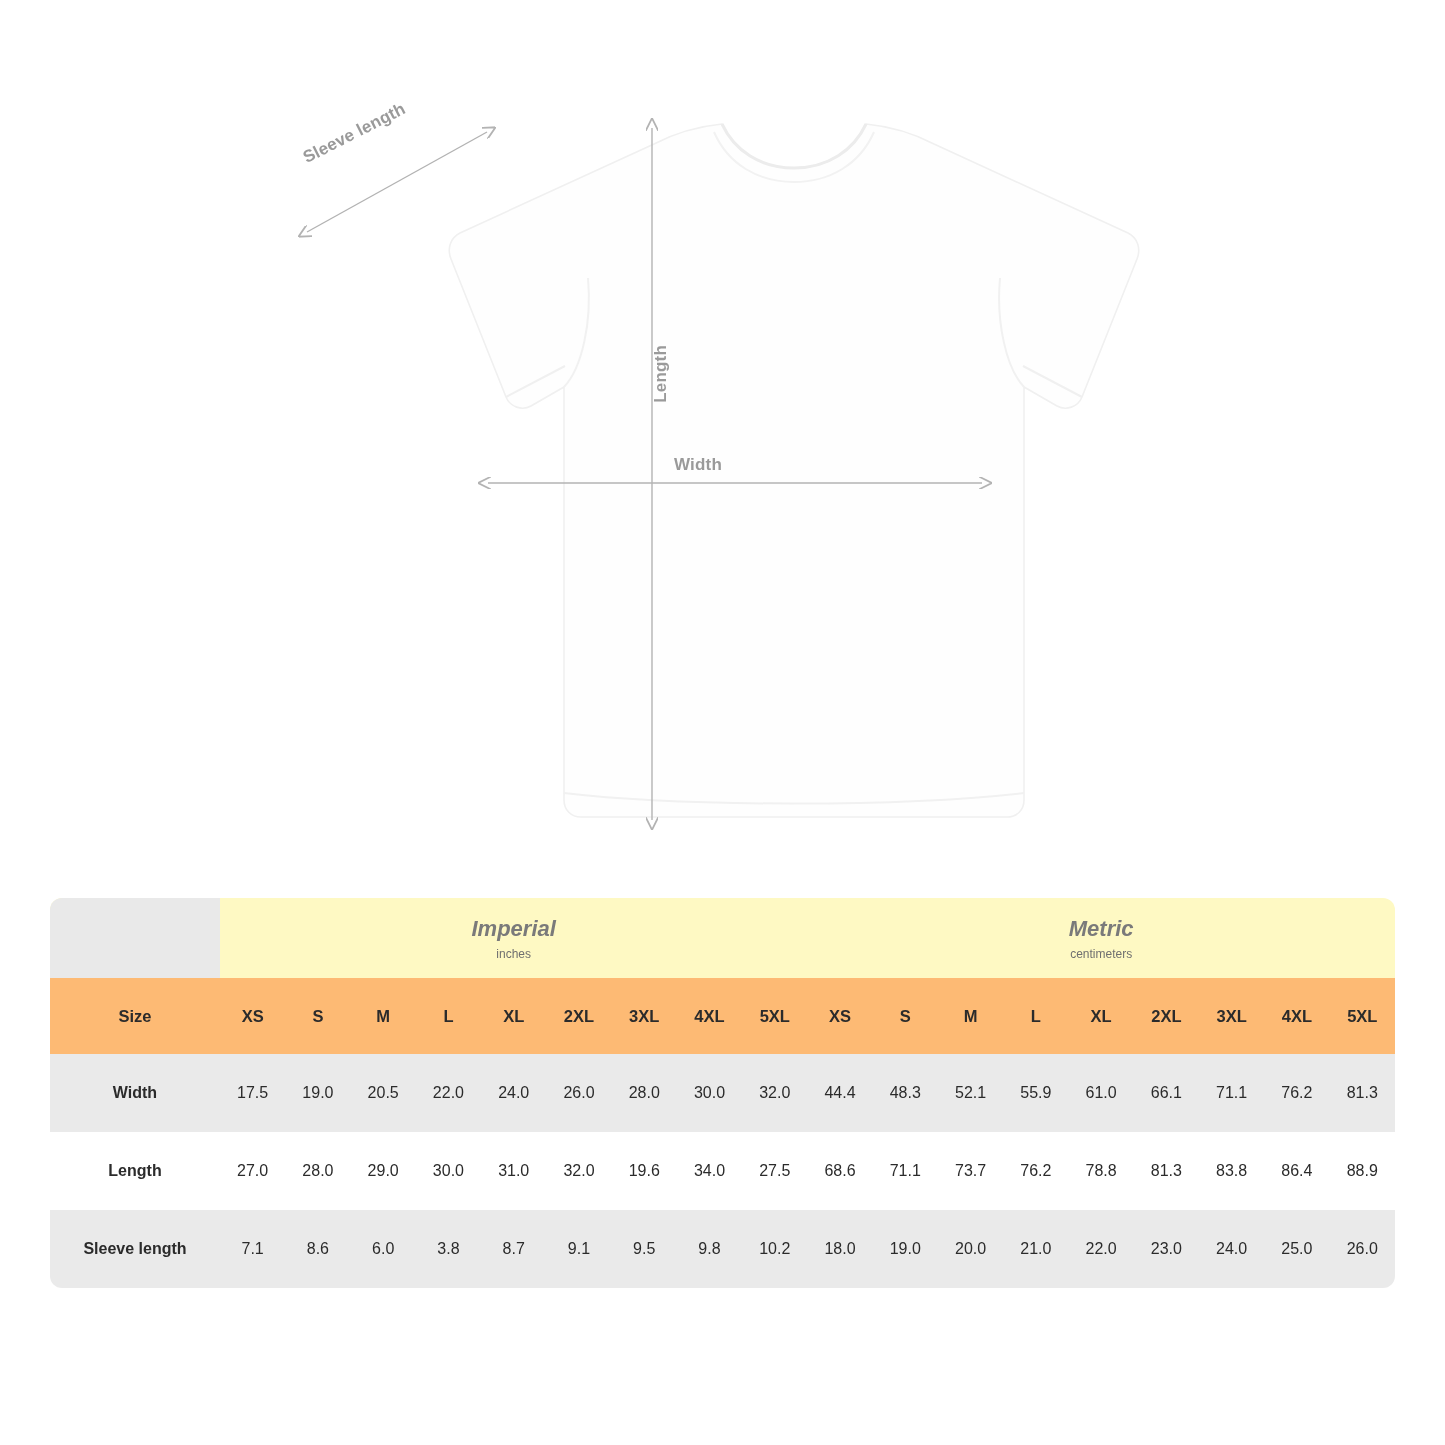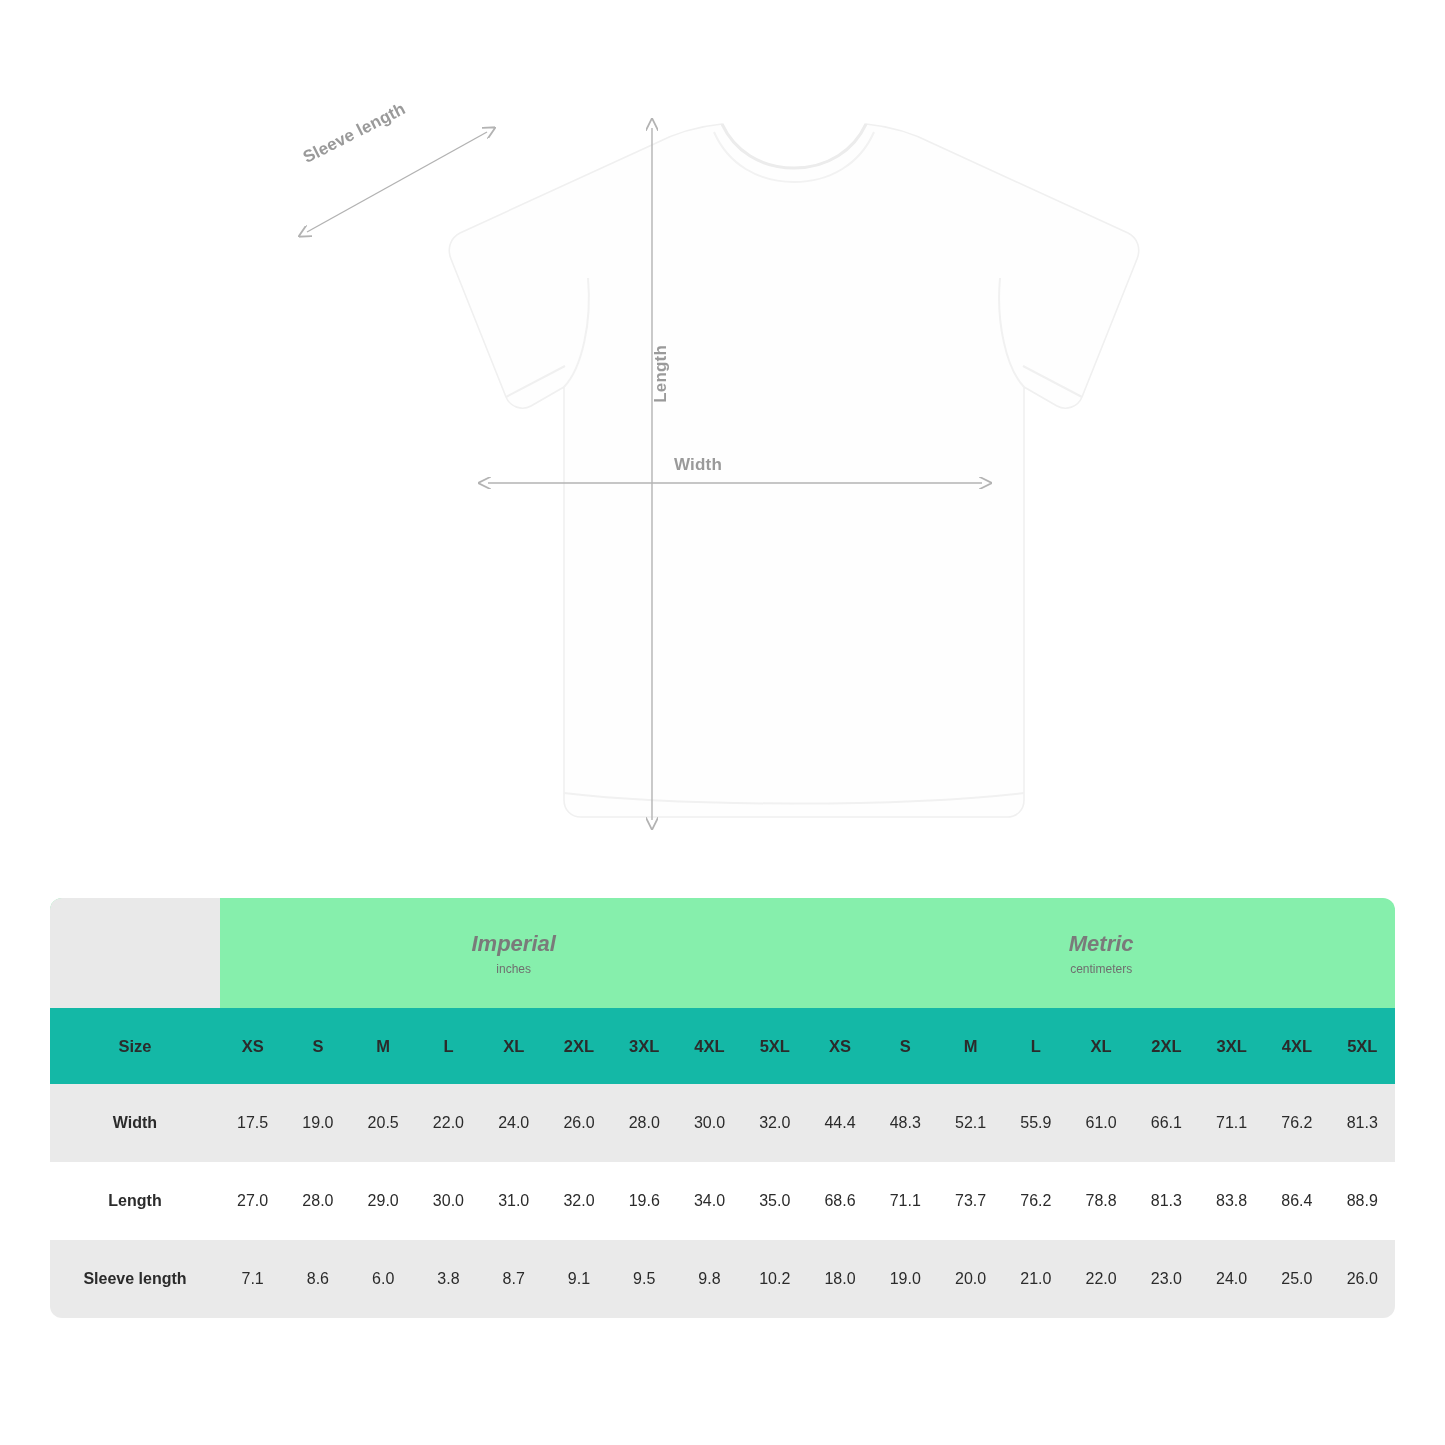--- a/index.html
+++ b/index.html
@@ -94,40 +94,40 @@
     table-layout: fixed;
   }
   table.size-table td, table.size-table th {
     text-align: center;
     vertical-align: middle;
     font-size: 16px;
     color: #2b2b2b;
     border: none;
   }
   tr.unit-row {
-    background: #86efac;
-    height: 110px;
+    background: #fef9c3;
+    height: 80px;
   }
   tr.unit-row td.spacer { background: #e9e9e9; }
   .unit-name {
     font-size: 22px;
     font-weight: bold;
     font-style: italic;
     color: #7a7a7a;
     line-height: 1.25;
   }
   .unit-sub {
     font-size: 12px;
     color: #6f6f6f;
     font-style: normal;
     font-weight: normal;
     padding-top: 4px;
   }
   tr.head-row {
-    background: #14b8a6;
+    background: #fdba74;
     height: 76px;
   }
   tr.head-row td {
     font-weight: bold;
     font-size: 16.5px;
     color: #2b2b2b;
   }
   tr.data-row-odd { background: #eaeaea; height: 78px; }
   tr.data-row-even { background: #ffffff; height: 78px; }
   td.row-label {
@@ -268,21 +268,21 @@
         <tr class="data-row-even">
           <td class="row-label">Length</td>
           <td>27.0</td>
           <td>28.0</td>
           <td>29.0</td>
           <td>30.0</td>
           <td>31.0</td>
           <td>32.0</td>
           <td>19.6</td>
           <td>34.0</td>
-          <td>35.0</td>
+          <td>27.5</td>
           <td>68.6</td>
           <td>71.1</td>
           <td>73.7</td>
           <td>76.2</td>
           <td>78.8</td>
           <td>81.3</td>
           <td>83.8</td>
           <td>86.4</td>
           <td>88.9</td>
         </tr>

